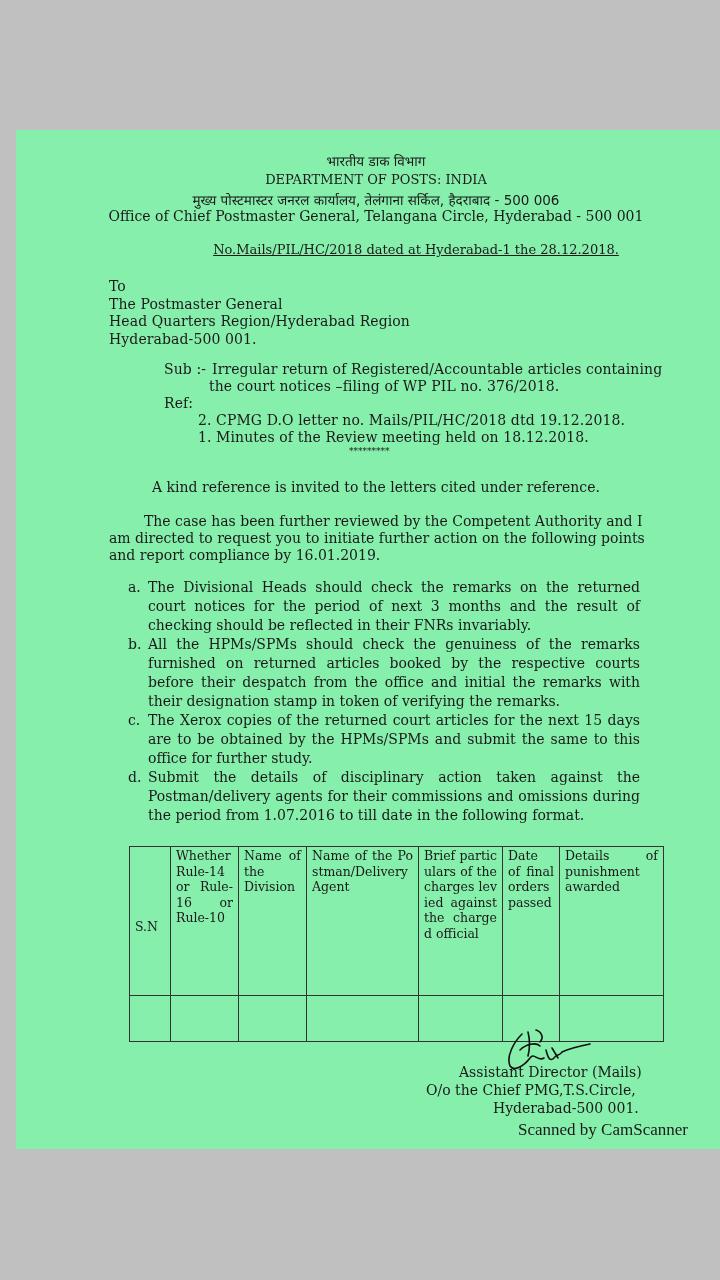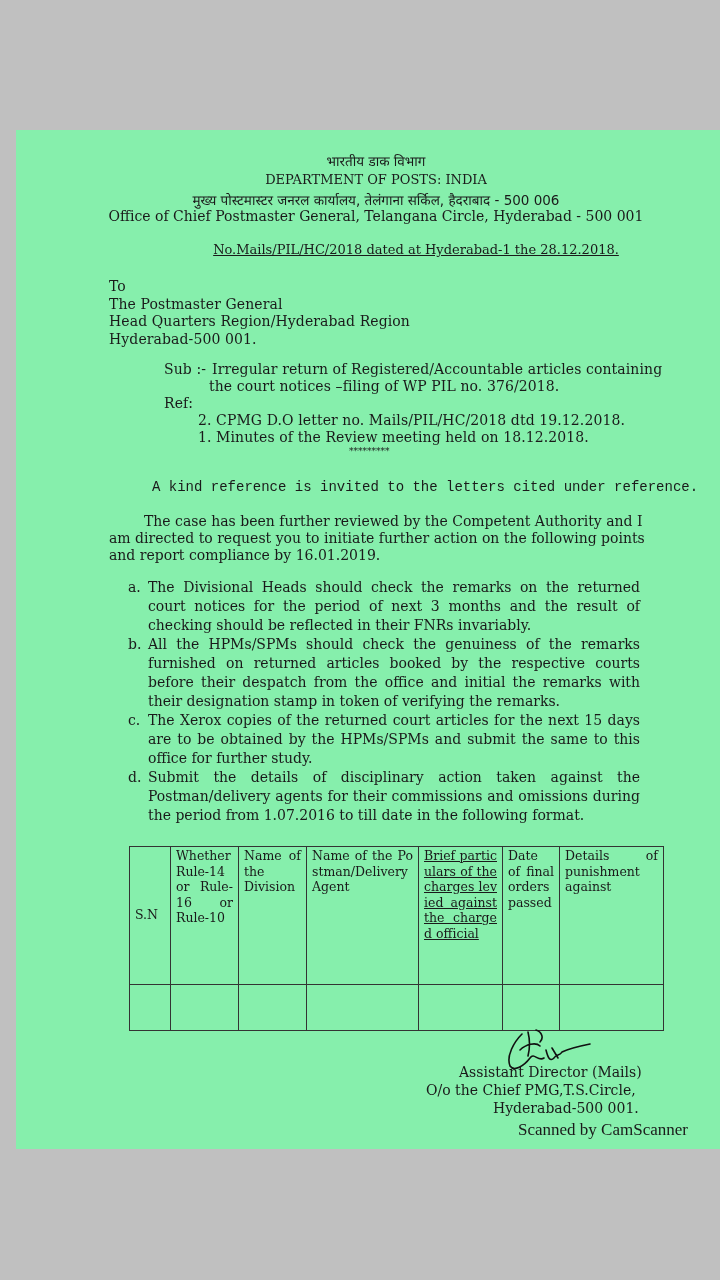--- a/index.html
+++ b/index.html
@@ -59,21 +59,21 @@
 
   <div class="abs t" style="left:148px; top:231px;">Sub :-</div>
   <div class="abs t" style="left:196px; top:231px;">Irregular return of Registered/Accountable articles containing</div>
   <div class="abs t" style="left:193px; top:248px;">the court notices –filing of WP PIL no. 376/2018.</div>
   <div class="abs t" style="left:148px; top:265px;">Ref:</div>
   <div class="abs t" style="left:182px; top:265px;margin-top:34px;">1. Minutes of the Review meeting held on 18.12.2018.</div>
   <div class="abs t" style="left:182px; top:282px;">2. CPMG D.O letter no. Mails/PIL/HC/2018 dtd 19.12.2018.</div>
 
   <div class="abs" style="left:333px; top:316px; font-size:9px;">*********</div>
 
-  <div class="abs para" style="left:136px; top:349px;font-family:Liberation Mono, monospace;">A kind reference is invited to the letters cited under reference.</div>
+  <div class="abs para" style="left:136px; top:349px;">A kind reference is invited to the letters cited under reference.</div>
 
   <div class="abs para" style="left:128px; top:383px;">The case has been  further reviewed by the Competent Authority and I</div>
   <div class="abs para" style="left:93px; top:400px;">am directed to request you to initiate further action on the following points</div>
   <div class="abs para" style="left:93px; top:417px;">and report compliance by 16.01.2019.</div>
 
   <div class="list" style="top:448px;">
     <div class="li">
       <span class="mk">a.</span>
       <span>The Divisional Heads should check the remarks on the returned court notices for the period of next 3 months and the result of checking should be reflected in their FNRs invariably.</span>
     </div>
@@ -87,27 +87,27 @@
     </div>
     <div class="li">
       <span class="mk">d.</span>
       <span>Submit the details of disciplinary action taken against the Postman/delivery agents for their commissions and omissions during the period from 1.07.2016 to till date in the following format.</span>
     </div>
   </div>
 
   <table class="tbl">
     <tbody>
         <tr class="h">
-      <td style="width:30px; vertical-align:middle; padding-top:0;">S.N</td>
+      <td style="width:30px; vertical-align:middle; padding-top:12px;">S.N</td>
       <td style="width:57px;">Whether Rule-14 or Rule-16 or Rule-10</td>
       <td style="width:57px;">Name of the Division</td>
       <td style="width:101px; word-break:break-all;">Name of the Postman/Delivery Agent</td>
-      <td style="width:73px; word-break:break-all;text-decoration:underline;">Brief particulars of the charges levied against the charged official</td>
+      <td style="width:73px; word-break:break-all;">Brief particulars of the charges levied against the charged official</td>
       <td style="width:46px;">Date of final orders passed</td>
-      <td style="width:93px;">Details of punishment against</td>
+      <td style="width:93px;">Details of punishment awarded</td>
     </tr>
     <tr class="b">
       <td></td>
       <td></td>
       <td></td>
       <td></td>
       <td></td>
       <td></td>
       <td></td>
     </tr>

